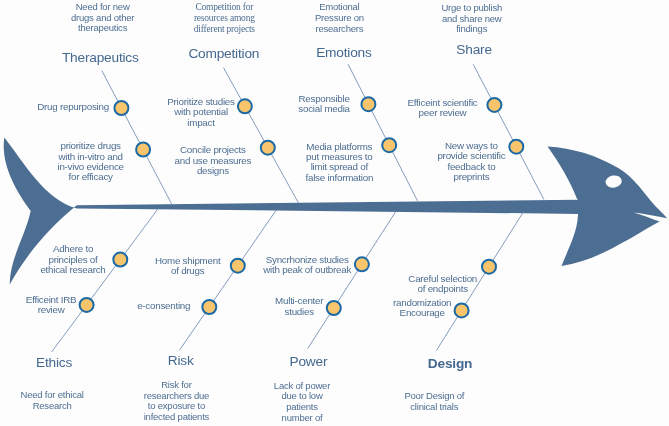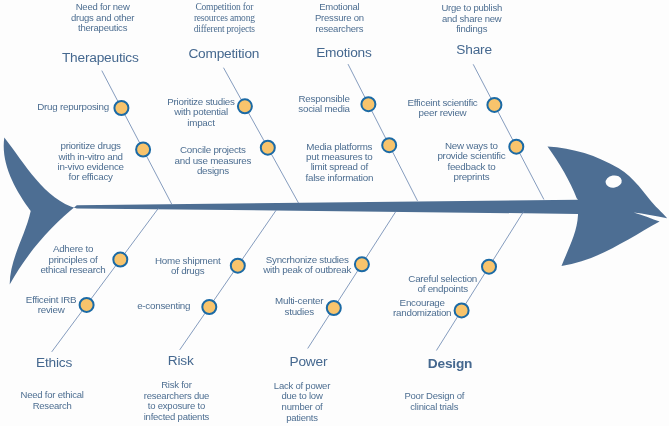--- a/index.html
+++ b/index.html
@@ -73,22 +73,22 @@
       <div class="txtblock lbl" style="left: 261.4px; top: 141.06px;"><div>New ways to</div><div>provide scientific</div><div>feedback to</div><div>preprints</div></div>
       <div class="txtblock cat" style="left: -156px; top: 355.91px;"><div>Ethics</div></div>
       <div class="txtblock cap" style="left: -157.9px; top: 390.37px;"><div>Need for ethical</div><div>Research</div></div>
       <div class="txtblock lbl" style="left: -137px; top: 244.46px;"><div>Adhere to</div><div>principles of</div><div>ethical research</div></div>
       <div class="txtblock lbl" style="left: -158.9px; top: 294.76px;"><div>Efficeint IRB</div><div>review</div></div>
       <div class="txtblock cat" style="left: -29.3px; top: 354.21px;"><div>Risk</div></div>
       <div class="txtblock cap" style="left: -33.6px; top: 380.07px;"><div>Risk for</div><div>researchers due</div><div>to exposure to</div><div>infected patients</div></div>
       <div class="txtblock lbl" style="left: -22.3px; top: 255.86px;"><div>Home shipment</div><div>of drugs</div></div>
       <div class="txtblock lbl" style="left: -46.3px; top: 300.66px;"><div>e-consenting</div></div>
       <div class="txtblock cat" style="left: 98.4px; top: 354.61px;"><div>Power</div></div>
-      <div class="txtblock cap" style="left: 92px; top: 380.57px;"><div>Lack of power</div><div>due to low</div><div>number of</div><div>patients</div></div>
+      <div class="txtblock cap" style="left: 92px; top: 380.57px;"><div>Lack of power</div><div>due to low</div><div>patients</div><div>number of</div></div>
       <div class="txtblock lbl" style="left: 97.2px; top: 254.76px;"><div>Syncrhonize studies</div><div>with peak of outbreak</div></div>
       <div class="txtblock lbl" style="left: 89.2px; top: 296.36px;"><div>Multi-center</div><div>studies</div></div>
       <div class="txtblock cat" style="left: 240px; top: 356.81px; font-weight: bold;"><div>Design</div></div>
       <div class="txtblock cap" style="left: 224.3px; top: 390.87px;"><div>Poor Design of</div><div>clinical trials</div></div>
       <div class="txtblock lbl" style="left: 232.7px; top: 257.56px; margin-top: 16px;"><div>Careful selection</div><div>of endpoints</div></div>
-      <div class="txtblock lbl" style="left: 212.2px; top: 297.66px;"><div>Encourage</div><div>randomization</div></div>
+      <div class="txtblock lbl" style="left: 212.2px; top: 297.66px;"><div>randomization</div><div>Encourage</div></div>
     </div>
 
 </div>
 
 </body></html>

